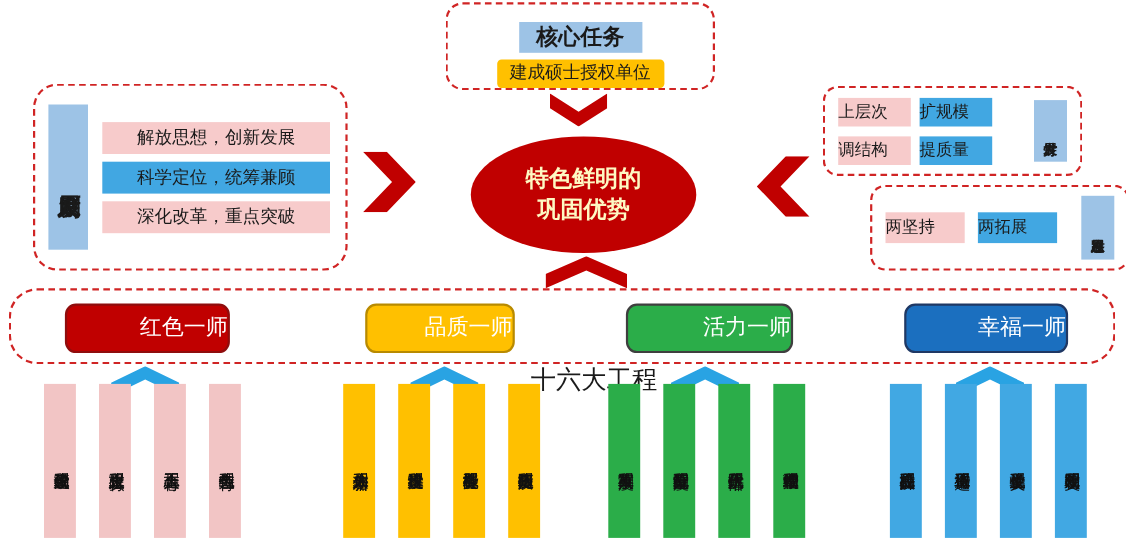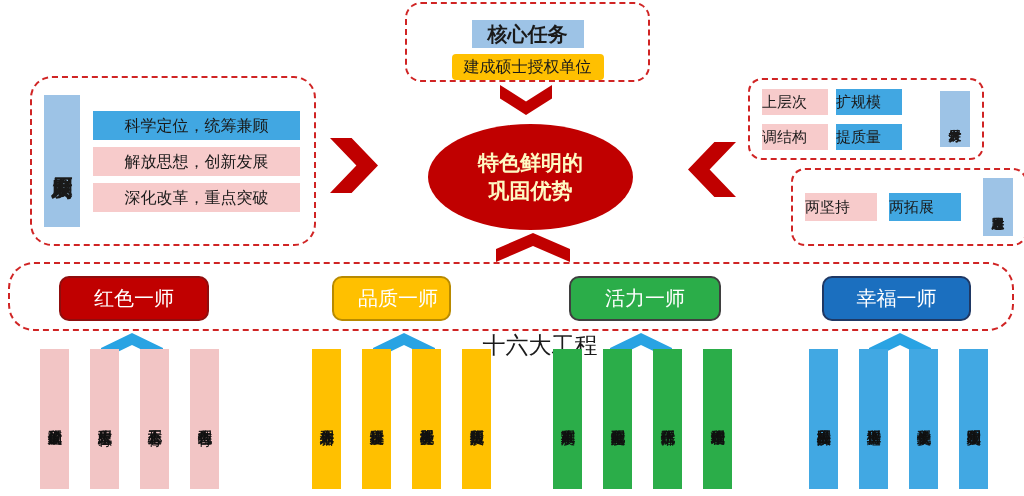--- a/index.html
+++ b/index.html
@@ -42,23 +42,23 @@
   .chip-col{display:flex;flex-direction:column;gap:9px;}
   .chip-row{display:flex;gap:8px;}
   .chip{width:66px;height:26px;line-height:26px;text-align:left;font-size:15px;font-weight:500;}
   .chip.wide{width:72px;height:28px;line-height:28px;}
   .v-label.small{width:30px;font-size:12.5px;line-height:30px;}
   .h56{height:56px;} .h58{height:58px;}
   .ml-auto{margin-left:auto;}
   
   .band{left:8px;top:262px;width:1006px;height:69px;border-radius:26px;}
   .pillar{position:absolute;top:12px;height:45px;border-radius:10px;color:#fff;
-    text-align:center;font-size:20px;font-weight:500;line-height:41px;box-sizing:border-box;border:2px solid transparent;}
+    text-align:right;font-size:20px;font-weight:500;line-height:41px;box-sizing:border-box;border:2px solid transparent;}
   .pillar-red{left:49px;width:150px;background:#c00000;border-color:#8f0d0d;}
-  .pillar-gold{left:322px;width:119px;background:#ffc000;border-color:#b88a00;padding-left:13px;}
+  .pillar-gold{left:322px;width:136px;background:#ffc000;border-color:#b88a00;padding-left:13px;}
   .pillar-green{left:559px;width:152px;background:#2bad49;border-color:#3f3f3f;}
   .pillar-blue{left:812px;width:149px;background:#1b6fbf;border-color:#1f3864;}
   
   .projects-title{left:460px;top:330px;width:160px;text-align:center;font-size:23px;}
   .bar-group{position:absolute;top:349px;display:flex;gap:21px;}
   .bar{
     width:29px;height:140px;box-sizing:border-box;
     writing-mode:vertical-rl;text-orientation:upright;
     line-height:29px;text-align:center;font-size:14.5px;font-weight:500;color:#111;
   }
@@ -90,22 +90,22 @@
 
 <div class="abs" style="left:496px;top:233px;">
   <svg width="74" height="29" viewBox="0 0 74 29">
       <polygon points="0,29 37,13 74,29 74,16 37,0 0,16" fill="#c00000"></polygon>
     </svg>
 </div>
 
 <div class="dashed left-box">
   <div class="v-label big">发展原则</div>
   <div class="rows">
+    <div class="row pink-chip">解放思想，创新发展</div>
     <div class="row blue-chip">科学定位，统筹兼顾</div>
-    <div class="row pink-chip">解放思想，创新发展</div>
     <div class="row pink-chip">深化改革，重点突破</div>
   </div>
 </div>
 
 <div class="abs" style="left:330px;top:138px;">
   <svg width="48" height="55" viewBox="0 0 48 55">
       <polygon points="0,0 26.4,27.5 0,55 21.6,55 48,27.5 21.6,0" fill="#c00000"></polygon>
     </svg>
 </div>
 

